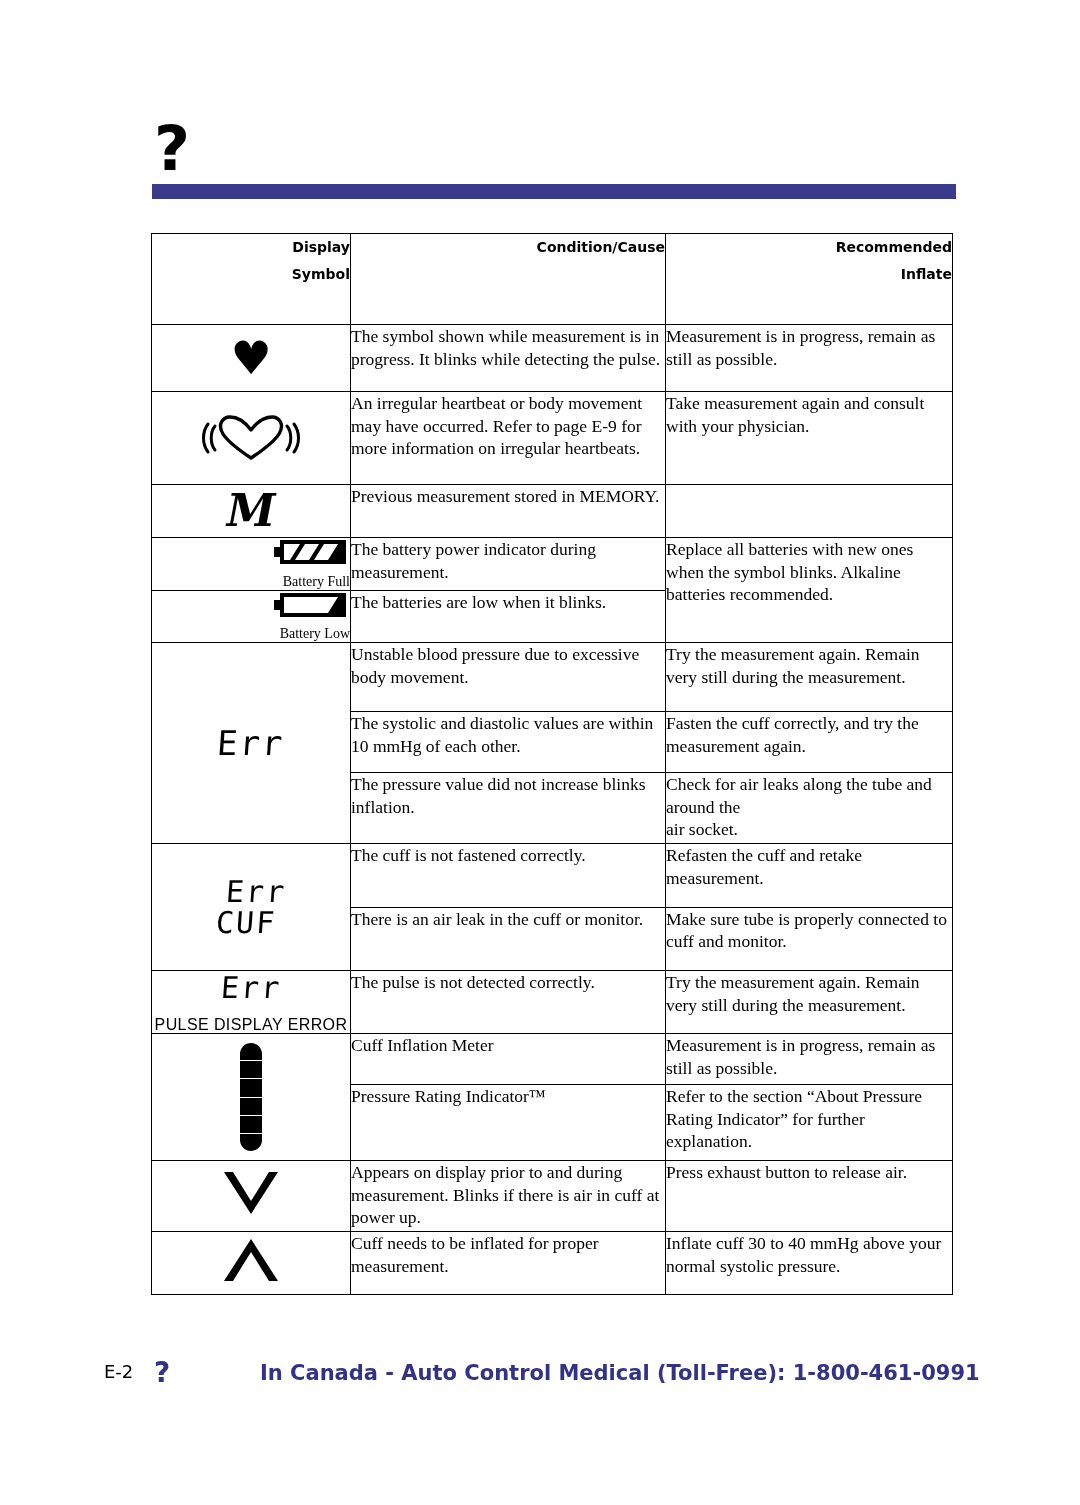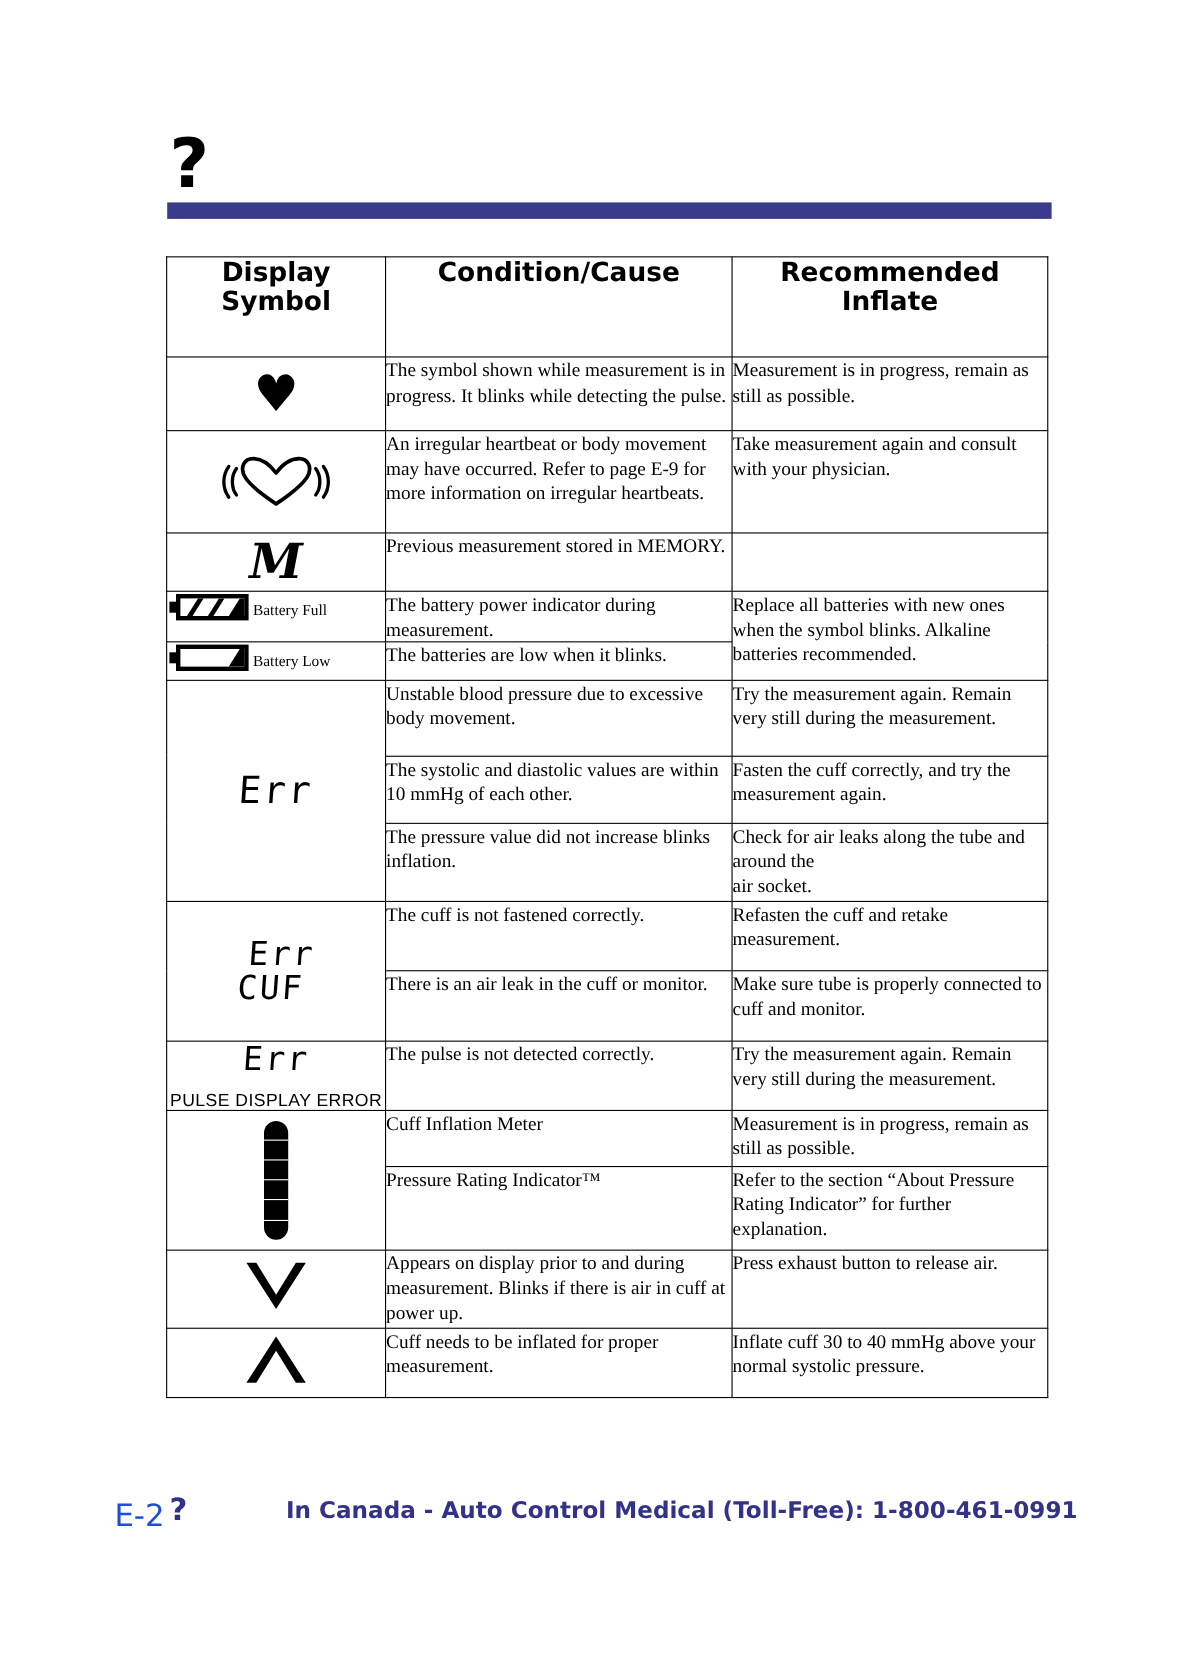--- a/index.html
+++ b/index.html
@@ -70,24 +70,24 @@
     border: 1.5px solid #000;
     vertical-align: top;
     padding: 0;
   }
   .col-sym { width: 199px; }
   .col-cond { width: 315px; }
   .col-act  { width: 287px; }
 
   thead th {
     border-width: 3px 1.5px 3px 1.5px;
-    text-align: center;
-    font-family: "DejaVu Sans", sans-serif;
-    font-weight: bold;
-    font-size: 24px;
+    text-align: right;
+    font-family: "DejaVu Sans", sans-serif;
+    font-weight: bold;
+    font-size: 14px;
     line-height: 27px;
     padding: 16px 0 0 20px;
     height: 90px;
     color: #000;
   }
   thead th:first-child { border-left-width: 3px; }
   thead th:last-child  { border-right-width: 3px; }
 
   tbody td { font-size: 17.5px; line-height: 22.5px; }
   td.txt { padding: 9px 10px 8px 19px; }
@@ -115,21 +115,21 @@
     color: #000;
   }
   .irregular-beat { display: flex; align-items: center; justify-content: center; }
   .m-letter {
     font-family: "DejaVu Serif", serif;
     font-style: italic;
     font-weight: bold;
     font-size: 44px;
     line-height: 48px;
   }
-  .batt-row { display: flex; flex-direction: row; align-items: center; }
+  .batt-row { display: flex; flex-direction: column; align-items: flex-end; }
   .batt-cap {
     font-family: "Liberation Serif", serif;
     font-size: 14px;
     line-height: 17px;
     margin-top: 1px;
   }
   .lcd {
     font-family: "DejaVu Sans Mono", monospace;
     font-size: 34px;
     line-height: 36px;
@@ -169,22 +169,22 @@
     left: 104px;
     top: 1355px;
     width: 860px;
     height: 50px;
   }
   #footer-page {
     position: absolute;
     left: 0;
     top: 6px;
     font-family: "DejaVu Sans", sans-serif;
-    font-size: 28px;
-    color: #1d4ed8;
+    font-size: 18px;
+    color: #000000;
     font-weight: normal;
   }
   #footer-qmark {
     position: absolute;
     left: 50px;
     top: 1px;
     font-family: "DejaVu Sans", sans-serif;
     font-weight: bold;
     font-size: 28px;
     color: #323288;

